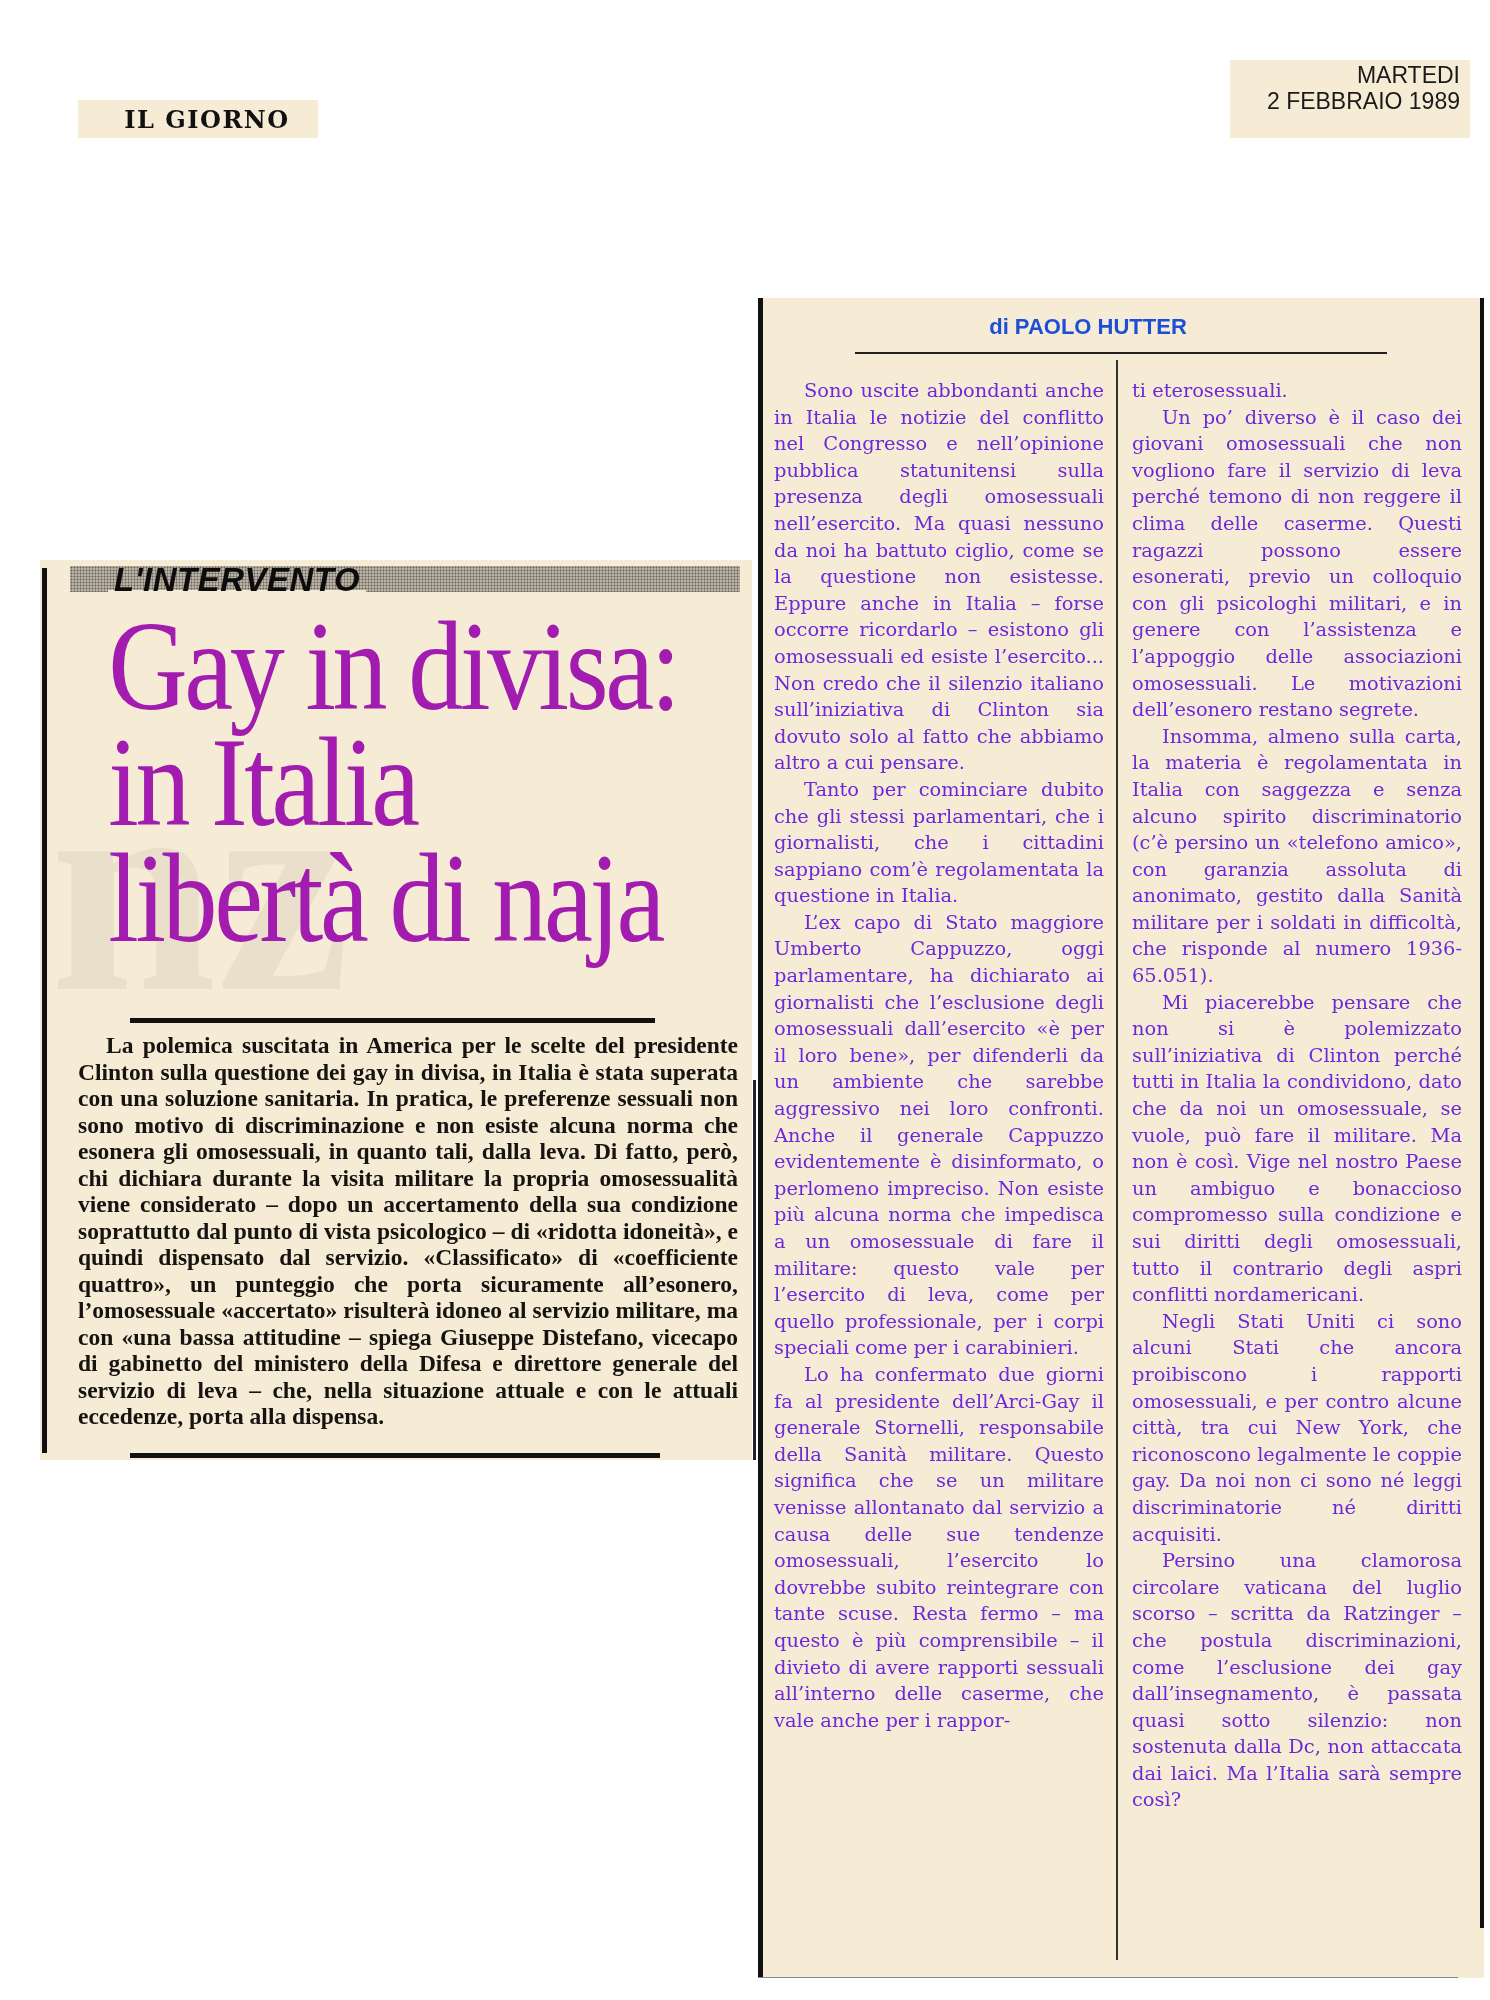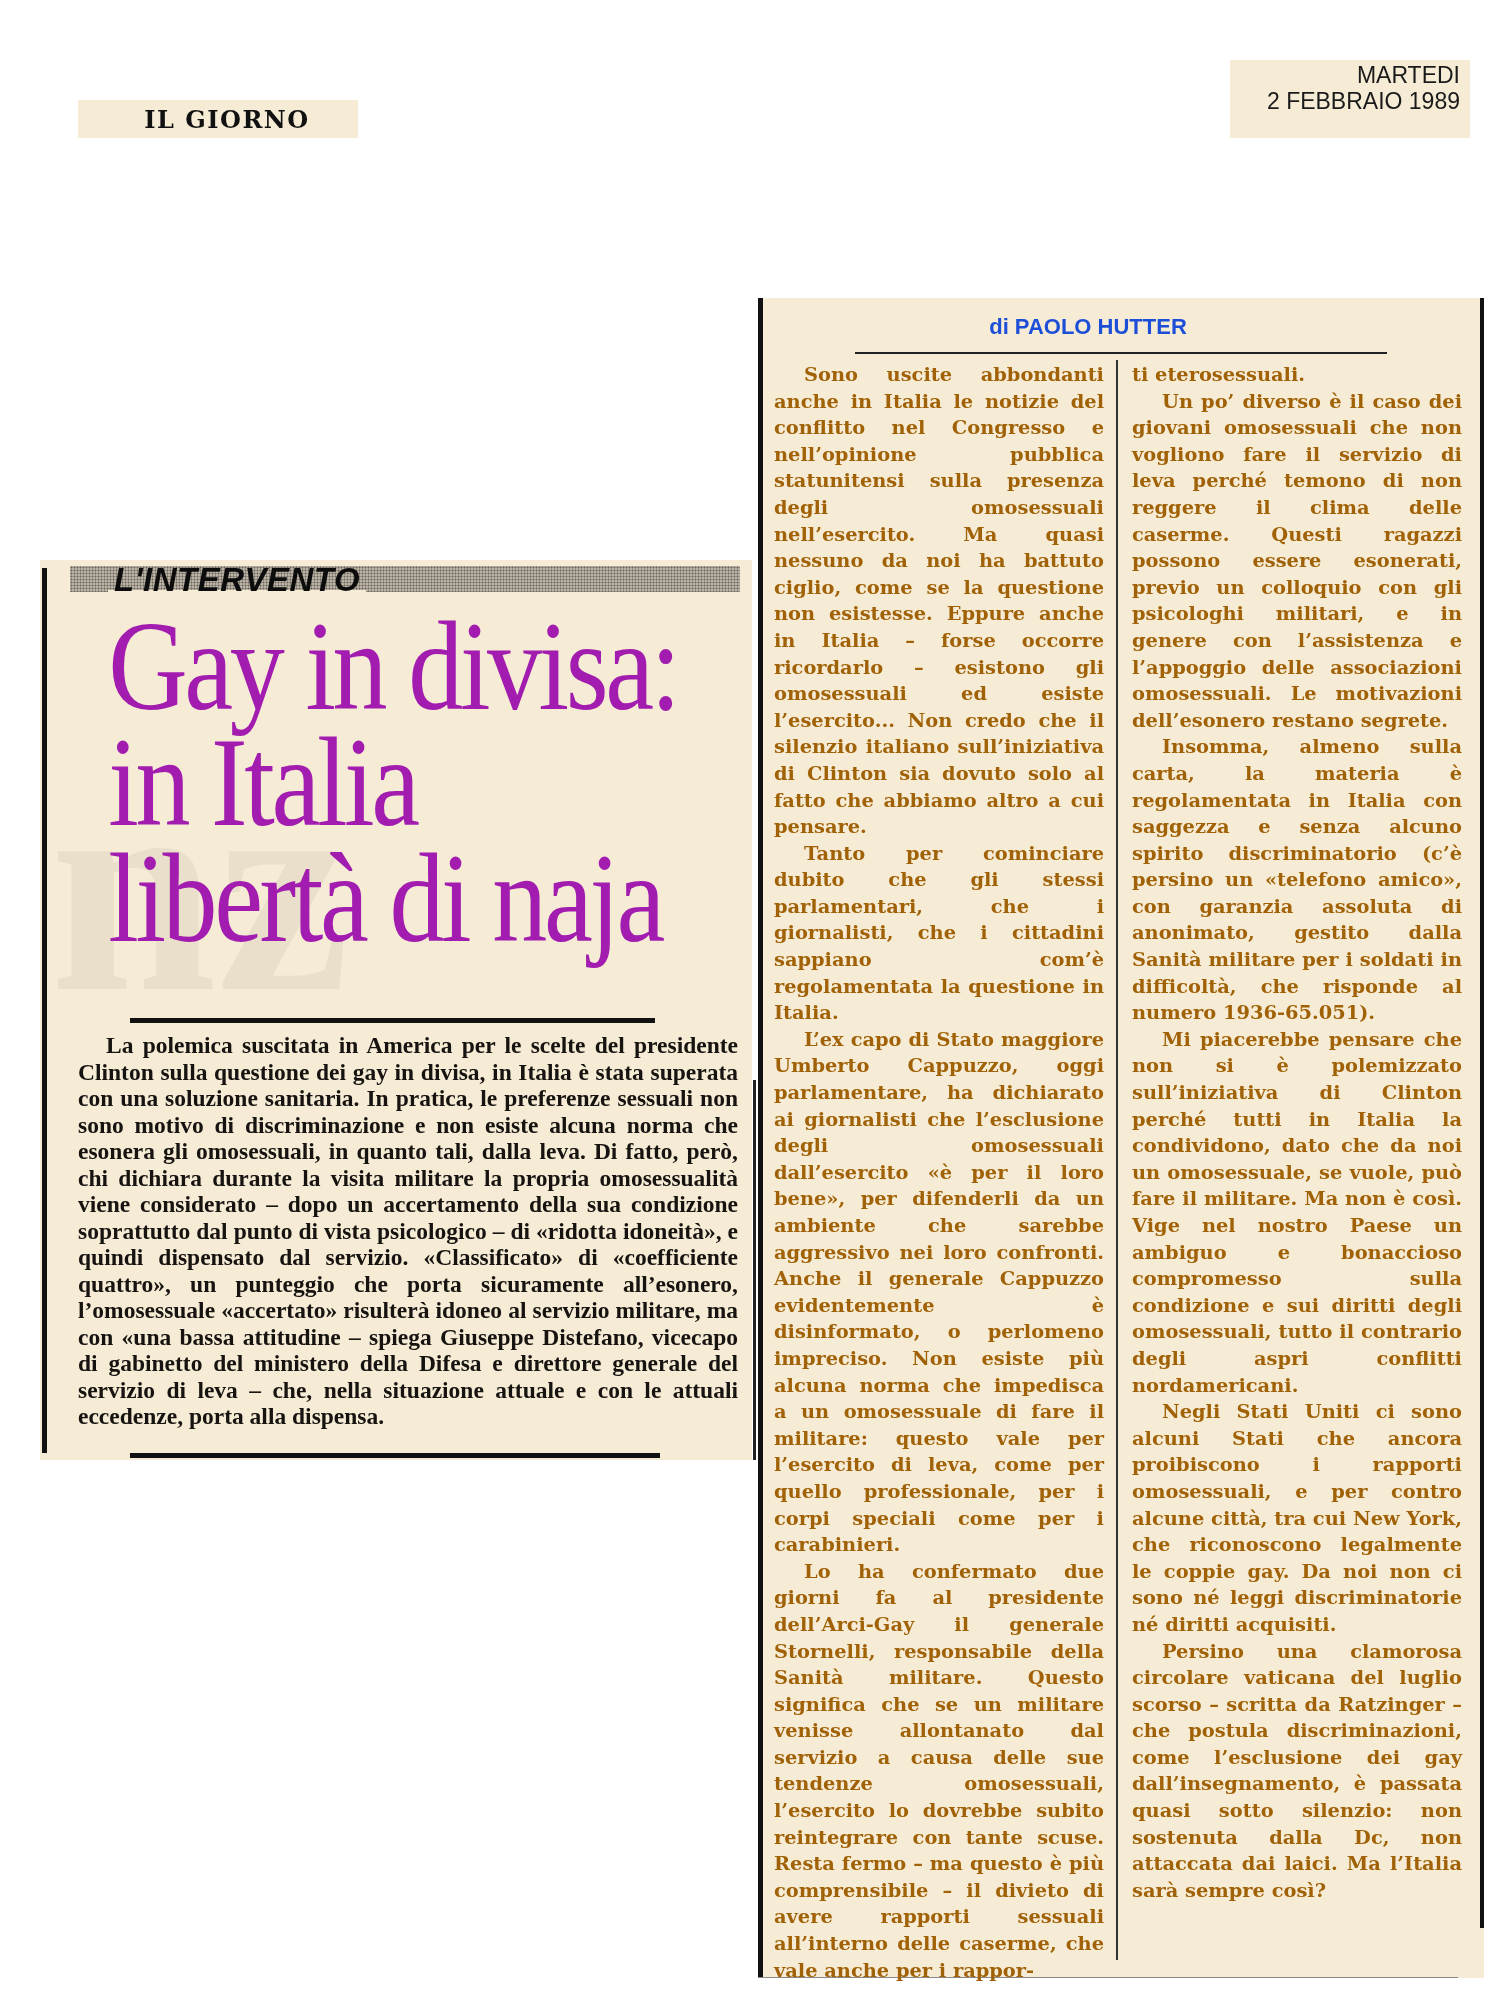--- a/index.html
+++ b/index.html
@@ -3,21 +3,21 @@
 <meta charset="utf-8">
 <style>
   * { box-sizing: border-box; margin: 0; padding: 0; }
   html, body { width: 1490px; height: 2000px; background: #ffffff; overflow: hidden; }
   body { position: relative; font-family: "Liberation Serif", "DejaVu Serif", serif; color: #1a1612; }
 
   .paper { background: #f6ecd6; }
 
   
   #masthead {
-    position: absolute; left: 78px; top: 100px; width: 280px; height: 38px;
+    position: absolute; left: 78px; top: 100px; width: 240px; height: 38px;
     display: flex; align-items: center; justify-content: center; padding-left: 18px;
   }
   #masthead span {
     font-family: "DejaVu Serif", "Liberation Serif", serif; font-weight: bold;
     font-size: 24px; letter-spacing: 1.5px; color: #111;
   }
 
   
   #dateline {
     position: absolute; left: 1230px; top: 60px; width: 240px; height: 78px;
@@ -74,23 +74,23 @@
   #right-article .border-left { position: absolute; left: 0; top: 0; width: 5px; height: 1680px; background: #111; }
   #right-article .border-right { position: absolute; right: 0; top: 0; width: 4px; height: 1630px; background: #111; }
   #right-article .border-bottom { position: absolute; left: 0; bottom: 0; width: 700px; height: 1px; background: #888; }
   #byline {
     position: absolute; left: 0; top: 16px; width: 600px; text-align: center;
     font-family: "Liberation Sans", "DejaVu Sans", sans-serif; font-weight: bold; font-size: 22px; color: #1d4ed8;
     padding-left: 60px;
   }
   #byline-rule { position: absolute; left: 97px; top: 54px; width: 532px; height: 2px; background: #222; }
   .col {
-    position: absolute; top: 64px; width: 330px;
+    position: absolute; top: 80px; width: 330px;
     font-family: "DejaVu Serif", "Liberation Serif", serif; font-size: 19.4px; line-height: 26.6px;
-    color: #a16207; text-align: justify; hyphens: manual; font-weight: bold;
+    color: #6d28d9; text-align: justify; hyphens: manual;
   }
   .col p { text-indent: 30px; }
   .col p.cont { text-indent: 0; }
   #col-1 { left: 16px; }
   #col-2 { left: 374px; }
   #col-divider { position: absolute; left: 358px; top: 62px; width: 1.5px; height: 1600px; background: #333; }
 
   
   .ghost {
     position: absolute; color: rgba(120,110,95,0.10); font-family: "Liberation Serif", serif; font-weight: bold;

